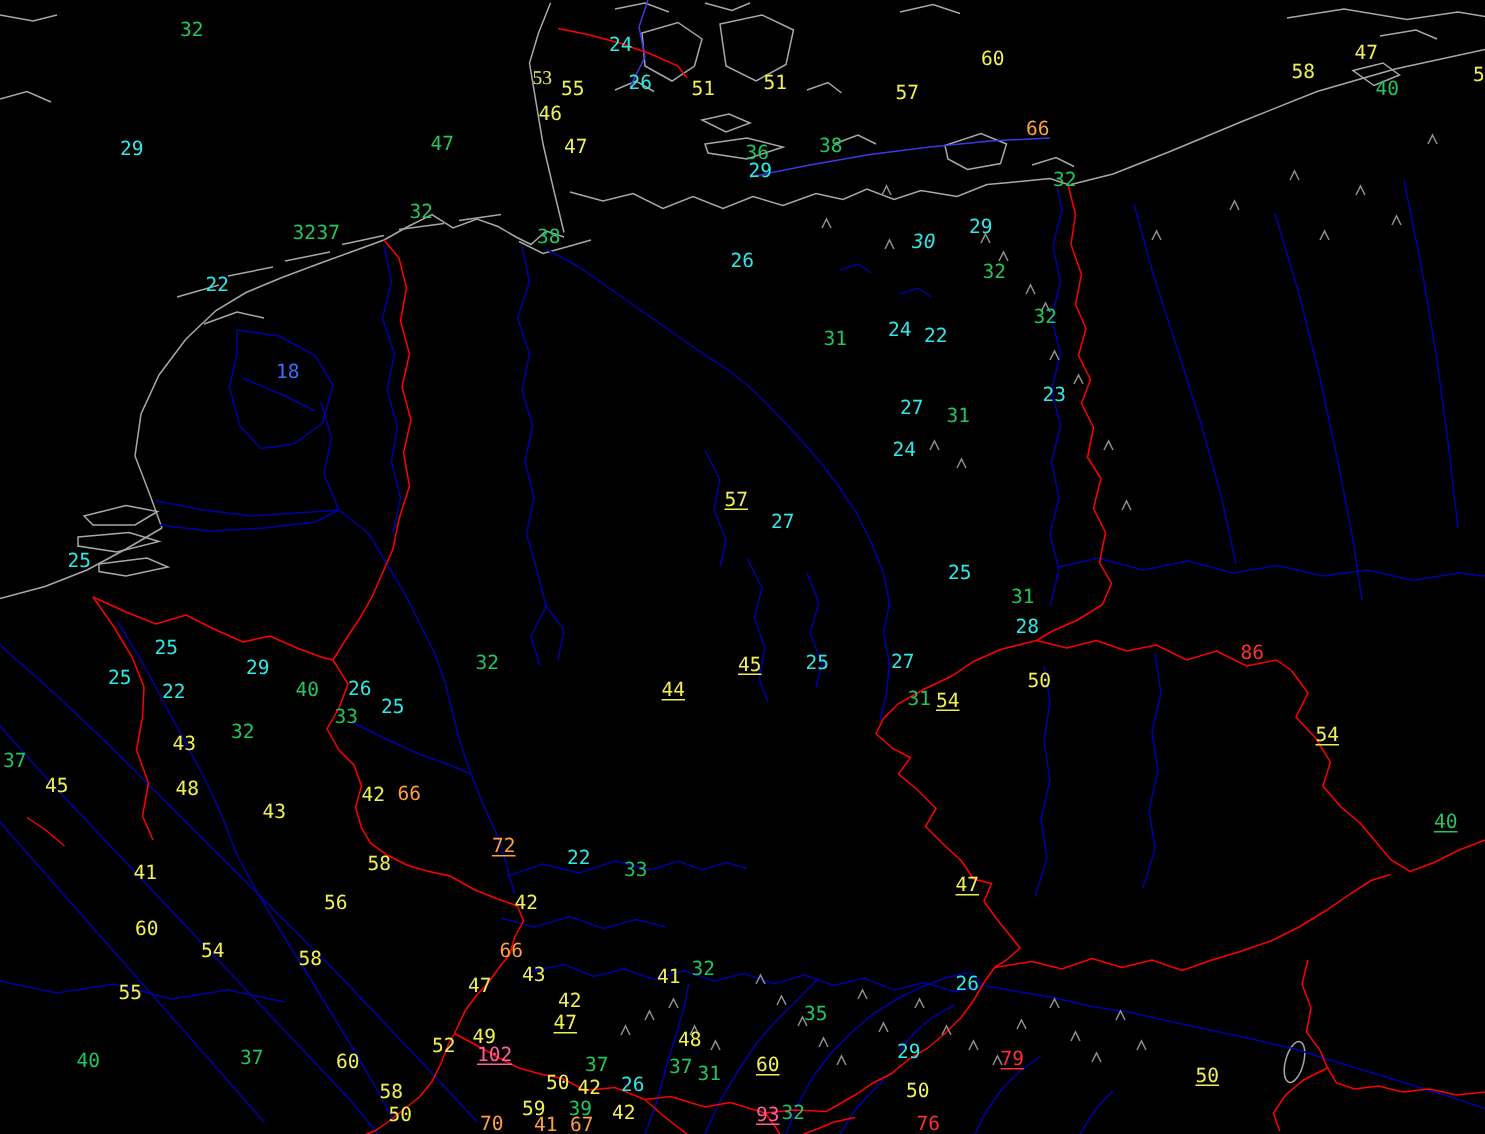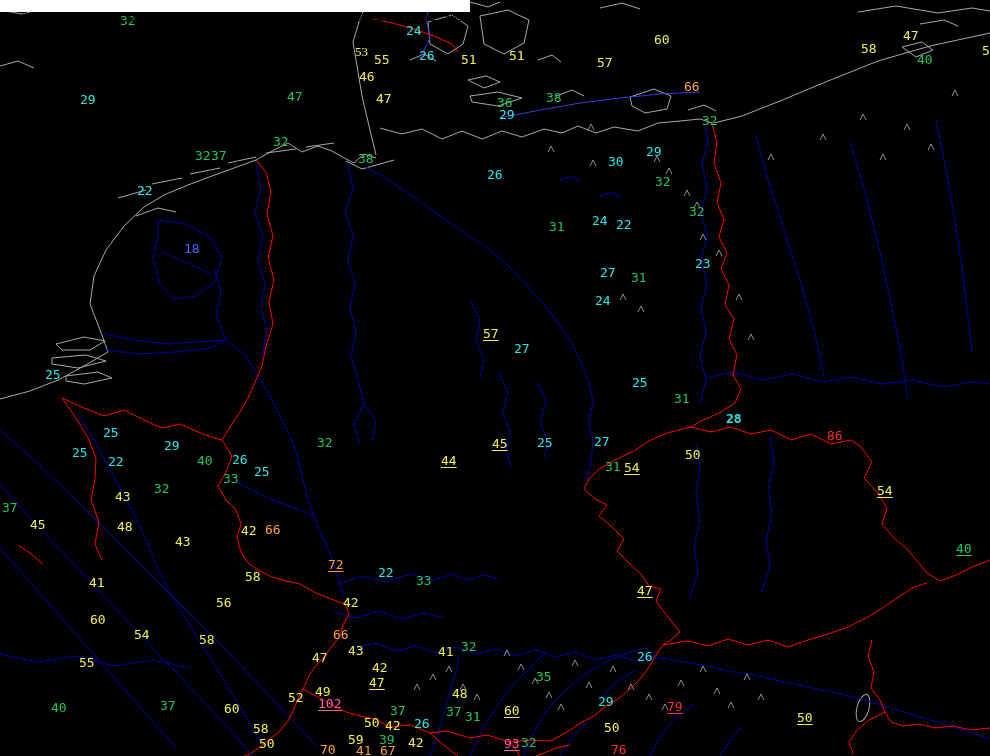--- a/index.html
+++ b/index.html
@@ -211,35 +211,35 @@
       <span class="station c-yellow" style="left: 597px; top: 56px;">57</span>
       <span class="station c-yellow" style="left: 654px; top: 33px;">60</span>
       <span class="station c-orange" style="left: 684px; top: 80px;">66</span>
       <span class="station c-white" style="left: 702px; top: 114px;">32</span>
       <span class="station c-yellow" style="left: 861px; top: 42px;">58</span>
       <span class="station c-yellow" style="left: 903px; top: 29px;">47</span>
       <span class="station c-white" style="left: 917px; top: 53px;">40</span>
       <span class="station c-yellow" style="left: 982px; top: 44px;">5</span>
       <span class="station c-cyan" style="left: 487px; top: 168px;">26</span>
       <span class="station c-cyan" style="left: 646px; top: 145px;">29</span>
-      <span class="station c-cyan" style="left: 608px; top: 155px;">30</span>
+      <span class="station c-cyan" style="left: 608px; top: 155px; font-style: italic;">30</span>
       <span class="station c-white" style="left: 655px; top: 175px;">32</span>
       <span class="station c-white" style="left: 689px; top: 205px;">32</span>
       <span class="station c-cyan" style="left: 592px; top: 214px;">24</span>
       <span class="station c-cyan" style="left: 616px; top: 218px;">22</span>
       <span class="station c-white" style="left: 549px; top: 220px;">31</span>
       <span class="station c-cyan" style="left: 600px; top: 266px;">27</span>
       <span class="station c-white" style="left: 631px; top: 271px;">31</span>
       <span class="station c-cyan" style="left: 695px; top: 257px;">23</span>
       <span class="station c-cyan" style="left: 595px; top: 294px;">24</span>
       <span class="station c-yellow u" style="left: 483px; top: 327px;">57</span>
       <span class="station c-cyan" style="left: 514px; top: 342px;">27</span>
       <span class="station c-cyan" style="left: 632px; top: 376px;">25</span>
       <span class="station c-white" style="left: 674px; top: 392px;">31</span>
-      <span class="station c-cyan" style="left: 726px; top: 412px; font-weight: bold;">28</span>
+      <span class="station c-cyan" style="left: 677px; top: 412px;">28</span>
       <span class="station c-white" style="left: 317px; top: 436px;">32</span>
       <span class="station c-yellow u" style="left: 441px; top: 454px;">44</span>
       <span class="station c-yellow u" style="left: 492px; top: 437px;">45</span>
       <span class="station c-cyan" style="left: 537px; top: 436px;">25</span>
       <span class="station c-cyan" style="left: 594px; top: 435px;">27</span>
       <span class="station c-white" style="left: 605px; top: 460px;">31</span>
       <span class="station c-yellow u" style="left: 624px; top: 461px;">54</span>
       <span class="station c-yellow" style="left: 685px; top: 448px;">50</span>
       <span class="station c-red" style="left: 793px; top: 429px; margin-left: 34px;">86</span>
       <span class="station c-yellow u" style="left: 877px; top: 484px;">54</span>
@@ -306,16 +306,13 @@
       <span class="station c-cyan" style="left: 598px; top: 695px;">29</span>
       <span class="station c-cyan" style="left: 637px; top: 650px;">26</span>
       <span class="station c-red u" style="left: 667px; top: 700px;">79</span>
       <span class="station c-yellow" style="left: 604px; top: 721px;">50</span>
       <span class="station c-pink u" style="left: 504px; top: 737px;">93</span>
       <span class="station c-white" style="left: 521px; top: 736px;">32</span>
       <span class="station c-red" style="left: 611px; top: 743px;">76</span>
       <span class="station c-yellow u" style="left: 797px; top: 711px;">50</span>
     </div>
 
-  <div class="titlebar">
-    <span>SON 23.09.18 06:00 UTC  Bodenwettermeldungen :  Max.Böen(im Bezugszeitraum) / km/h</span>
-  </div>
 </div>
 
 </body></html>

